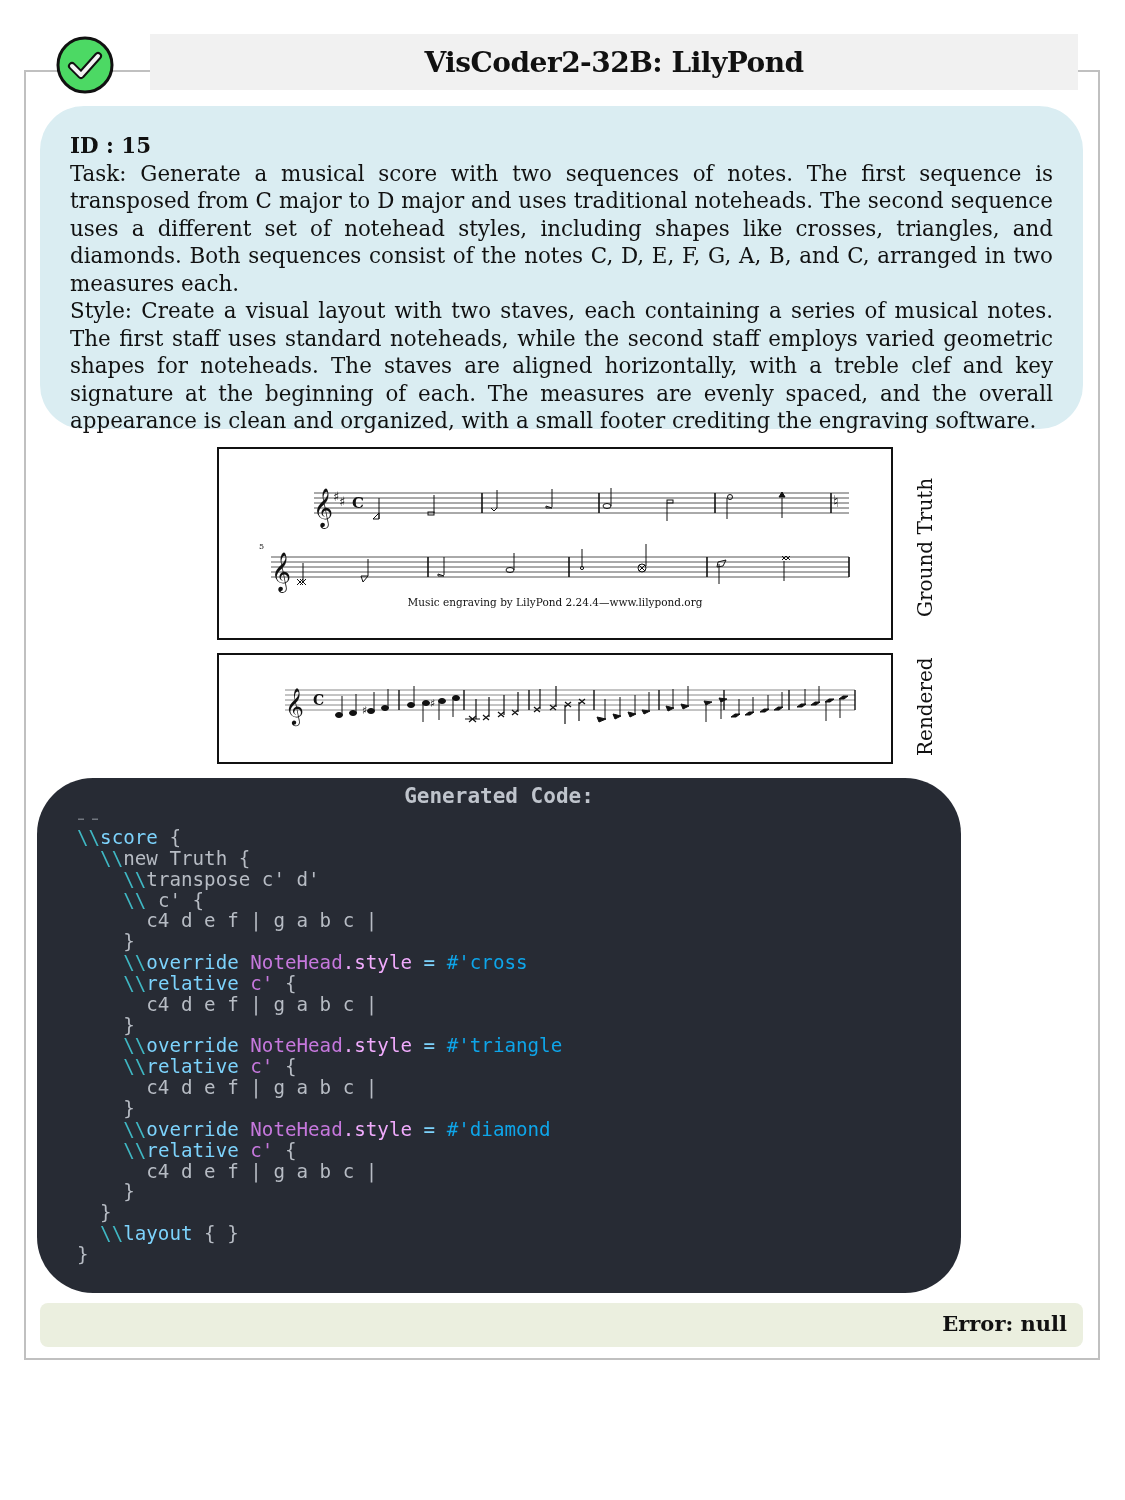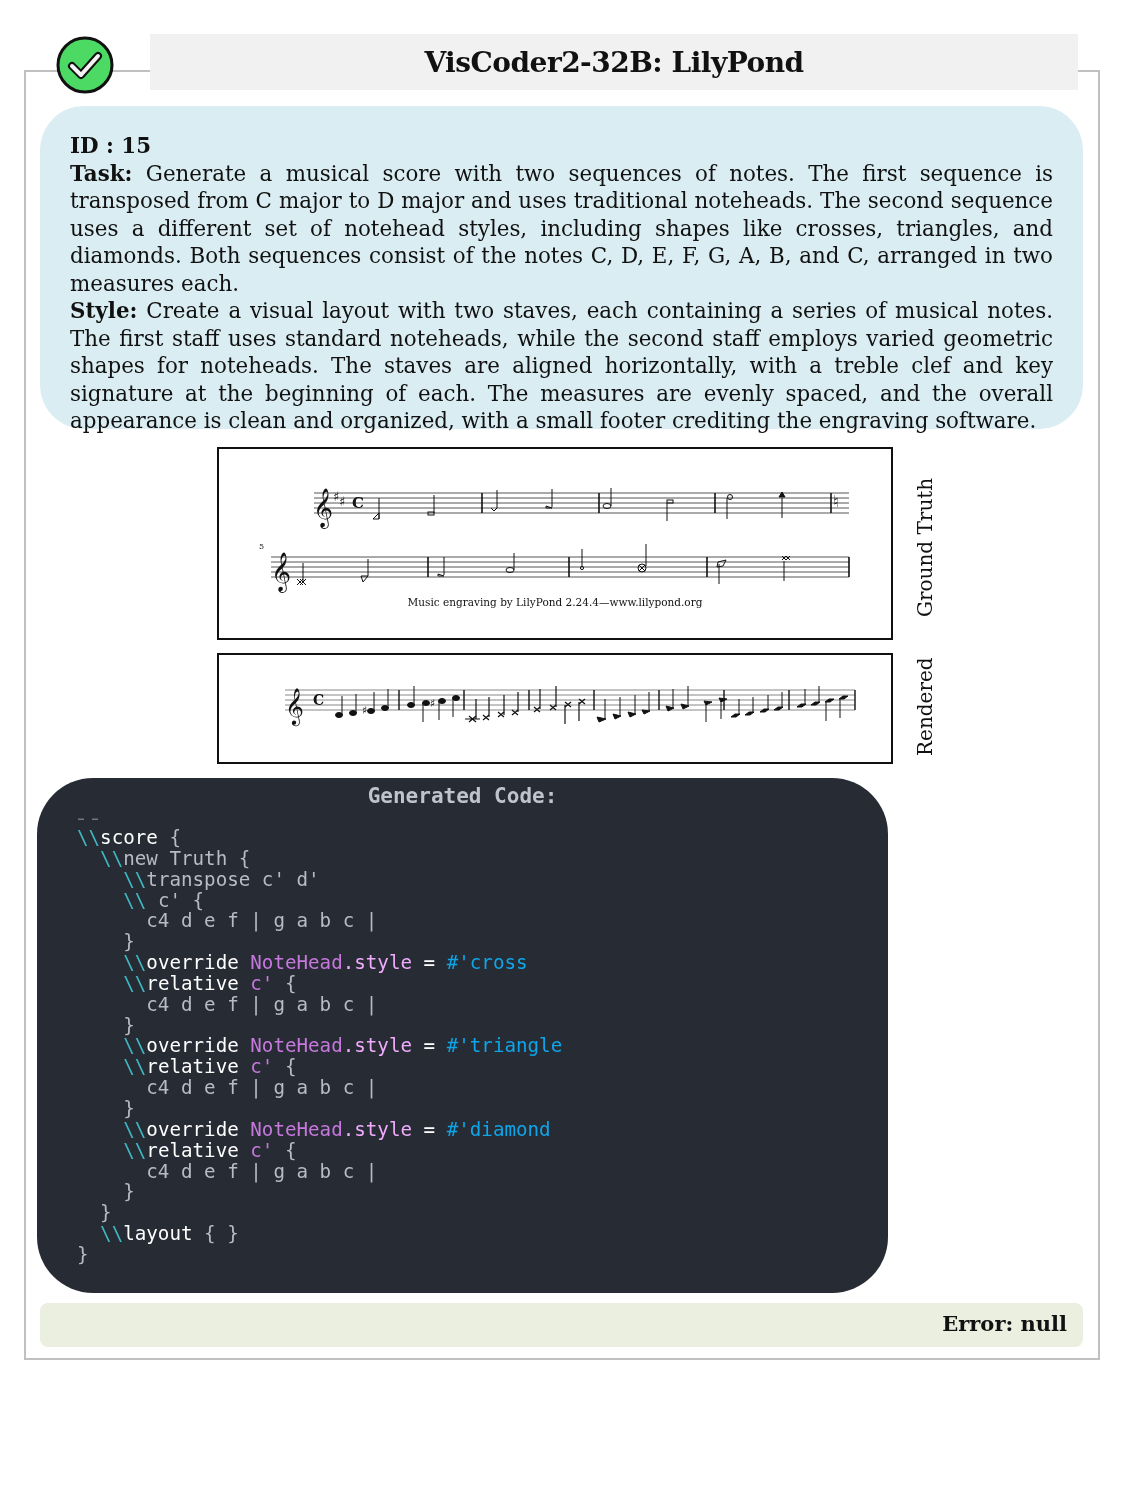--- a/index.html
+++ b/index.html
@@ -2,33 +2,33 @@
 <html><head>
 <meta charset="utf-8">
 <style>
   html, body { margin:0; padding:0; background:#ffffff; }
   body { width:1125px; height:1500px; position:relative; font-family:"DejaVu Serif", serif; color:#111; }
   .outer-frame { position:absolute; left:24px; top:70px; width:1076px; height:1290px; border:2.5px solid #c0c0c0; box-sizing:border-box; }
   .title-bar { position:absolute; left:150px; top:34px; width:928px; height:56px; background:#f1f1f1; display:flex; align-items:center; justify-content:center; }
   .title-bar span { font-family:"DejaVu Serif", serif; font-weight:bold; font-size:28px; letter-spacing:-0.5px; }
   .check-badge { position:absolute; left:56px; top:36px; width:58px; height:58px; }
   .task-box { position:absolute; left:40px; top:106px; width:1043px; height:323px; background:#daedf2; border-radius:44px; box-sizing:border-box; padding:26px 30px 8px 30px; font-family:"DejaVu Serif", serif; font-size:21.4px; line-height:27.5px; text-align:justify; }
-  .task-box b { font-weight:bold; }
+  .task-box b { font-weight:normal; }
   .task-box .id-line { font-weight:bold; }
   .task-box p { margin:0; }
   .fig { position:absolute; background:#fff; border:2.5px solid #111; box-sizing:border-box; }
   .fig-gt { left:217px; top:447px; width:676px; height:193px; }
   .fig-rd { left:217px; top:653px; width:676px; height:111px; }
   .side-label { position:absolute; font-family:"DejaVu Serif", serif; font-size:20px; transform:rotate(-90deg); transform-origin:left top; white-space:nowrap; }
-  .code-box { position:absolute; left:37px; top:778px; width:851px; height:515px; background:#272b34; border-radius:56px; box-sizing:border-box; }
+  .code-box { position:absolute; left:37px; top:778px; width:924px; height:515px; background:#272b34; border-radius:56px; box-sizing:border-box; }
   .code-title { position:absolute; left:0; right:0; top:6px; text-align:center; font-family:"DejaVu Sans Mono", monospace; font-weight:bold; font-size:21px; color:#bfc4cc; }
   .code-dots { position:absolute; left:41px; top:33px; font-family:"DejaVu Sans Mono", monospace; font-size:10px; color:#9aa0a8; letter-spacing:1px; }
   .code-body { position:absolute; left:40px; top:50px; margin:0; font-family:"DejaVu Sans Mono", monospace; font-size:19.2px; line-height:20.85px; color:#b7bcc4; white-space:pre; }
   .c-bs { color:#3fb8c4; }
-  .c-kw { color:#ffffff; }
+  .c-kw { color:#7dd3fc; }
   .c-prop { color:#f0abfc; }
   .c-val { color:#0ea5e9; }
   .c-id { color:#c678dd; }
   .error-box { position:absolute; left:40px; top:1303px; width:1043px; height:44px; background:#ebefdf; border-radius:8px; box-sizing:border-box; padding:8px 16px; font-family:"DejaVu Serif", serif; font-weight:bold; font-size:21px;text-align:right; }
   .footer-credit { font-family:"DejaVu Serif", serif; font-size:10.5px; }
 </style>
 </head>
 <body>
 
 <div class="outer-frame"></div>

